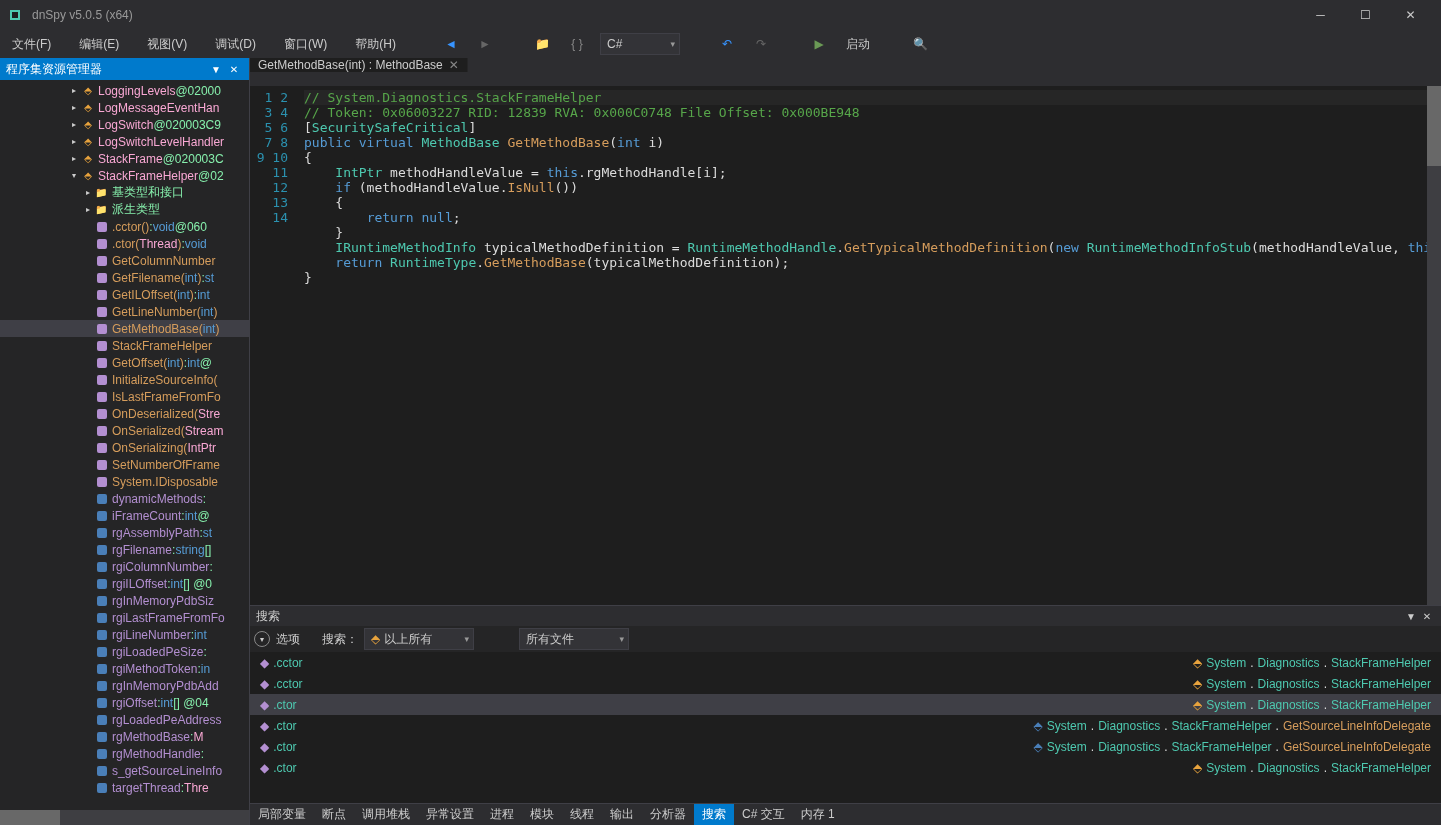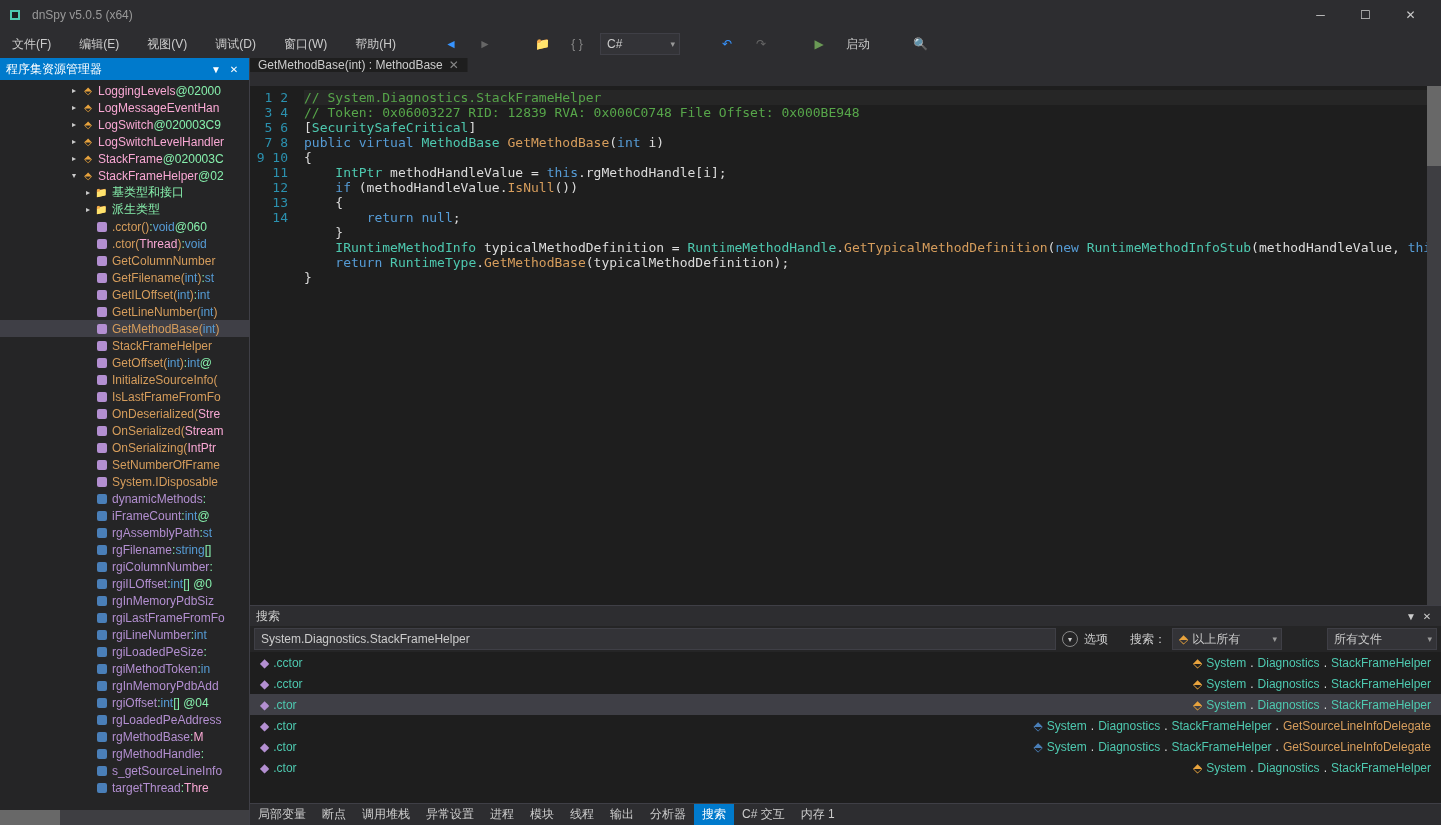--- a/index.html
+++ b/index.html
@@ -717,21 +717,20 @@
     </div>
 
     <div class="search-panel">
       <div class="search-header">
         <span>搜索</span>
         <span class="spacer"></span>
         <span class="hbtn">▼</span>
         <span class="hbtn">✕</span>
       </div>
       <div class="search-controls">
-        <input class="search-input" value="System.Diagnostics.StackFrameHelper" style="">
         <span class="opt-circle">
             <span style="font-size:8px;">▾</span>
           </span>
         <span>选项</span>
         <span style="width:10px;"></span>
         <span>搜索：</span>
         <span class="combo" style="min-width:110px;">
           <span style="color:#e8a33d;margin-right:4px;">⬘</span>
             <span>以上所有</span>
         </span>

